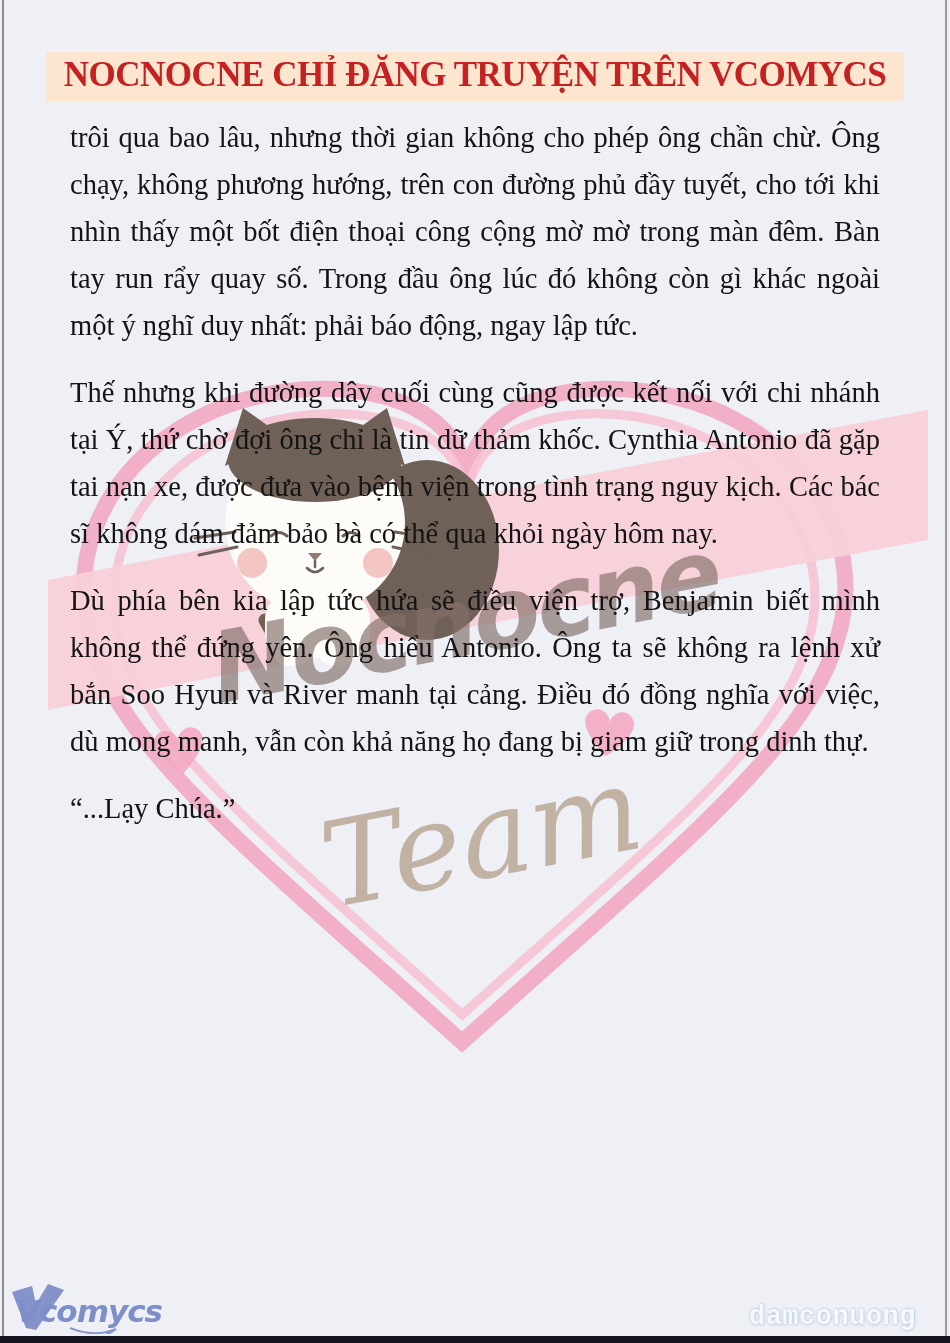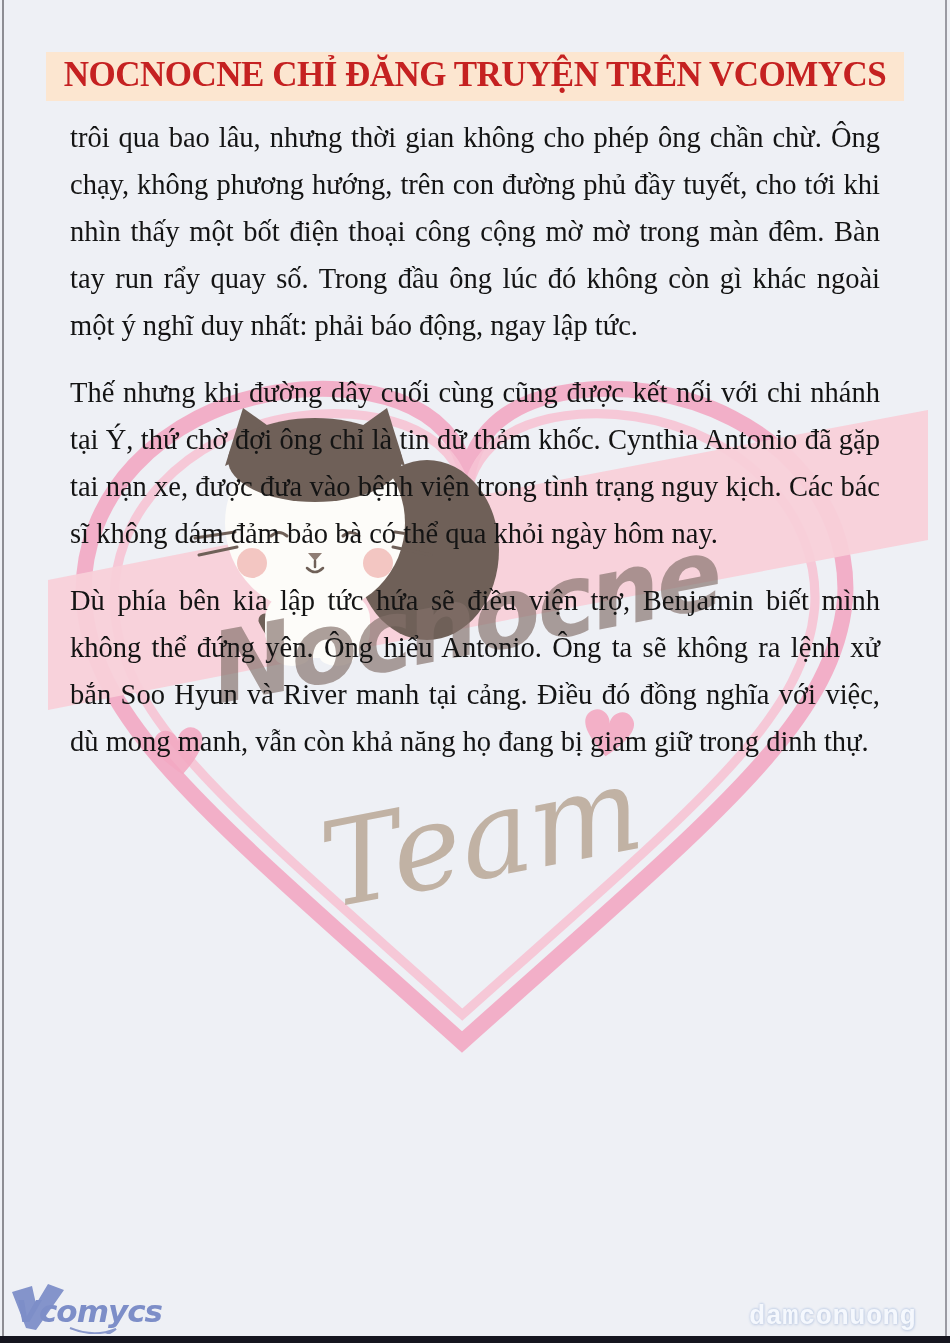--- a/index.html
+++ b/index.html
@@ -79,20 +79,21 @@
   </svg>
 
   <div class="header">
     <span class="header-chip">NOCNOCNE CHỈ ĐĂNG TRUYỆN TRÊN VCOMYCS</span>
   </div>
 
   <div class="content">
     <p>trôi qua bao lâu, nhưng thời gian không cho phép ông chần chừ. Ông chạy, không phương hướng, trên con đường phủ đầy tuyết, cho tới khi nhìn thấy một bốt điện thoại công cộng mờ mờ trong màn đêm. Bàn tay run rẩy quay số. Trong đầu ông lúc đó không còn gì khác ngoài một ý nghĩ duy nhất: phải báo động, ngay lập tức.</p>
     <p>Thế nhưng khi đường dây cuối cùng cũng được kết nối với chi nhánh tại Ý, thứ chờ đợi ông chỉ là tin dữ thảm khốc. Cynthia Antonio đã gặp tai nạn xe, được đưa vào bệnh viện trong tình trạng nguy kịch. Các bác sĩ không dám đảm bảo bà có thể qua khỏi ngày hôm nay.</p>
     <p>Dù phía bên kia lập tức hứa sẽ điều viện trợ, Benjamin biết mình không thể đứng yên. Ông hiểu Antonio. Ông ta sẽ không ra lệnh xử bắn Soo Hyun và River manh tại cảng. Điều đó đồng nghĩa với việc, dù mong manh, vẫn còn khả năng họ đang bị giam giữ trong dinh thự.</p>
+    <p>“...Lạy Chúa.”</p>
   </div>
 
   <svg class="vcomycs-logo" width="170" height="50" viewBox="0 0 170 50" aria-hidden="true">
     <path d="M 2 8 L 22 2 L 26 20 L 38 0 L 54 6 L 26 46 L 16 44 Z" fill="#7d8ec8" opacity="0.95"></path>
     <text x="6" y="38" font-family="DejaVu Sans, Liberation Sans, sans-serif" font-size="31" font-weight="bold" font-style="italic" letter-spacing="-1" fill="#7d8ec8">Vcomycs</text>
     <path d="M 60 44 Q 84 54 106 45 Q 92 56 76 51" fill="none" stroke="#7d8ec8" stroke-width="2" opacity="0.9"></path>
   </svg>
 
   <div class="credit">damconuong</div>
 

